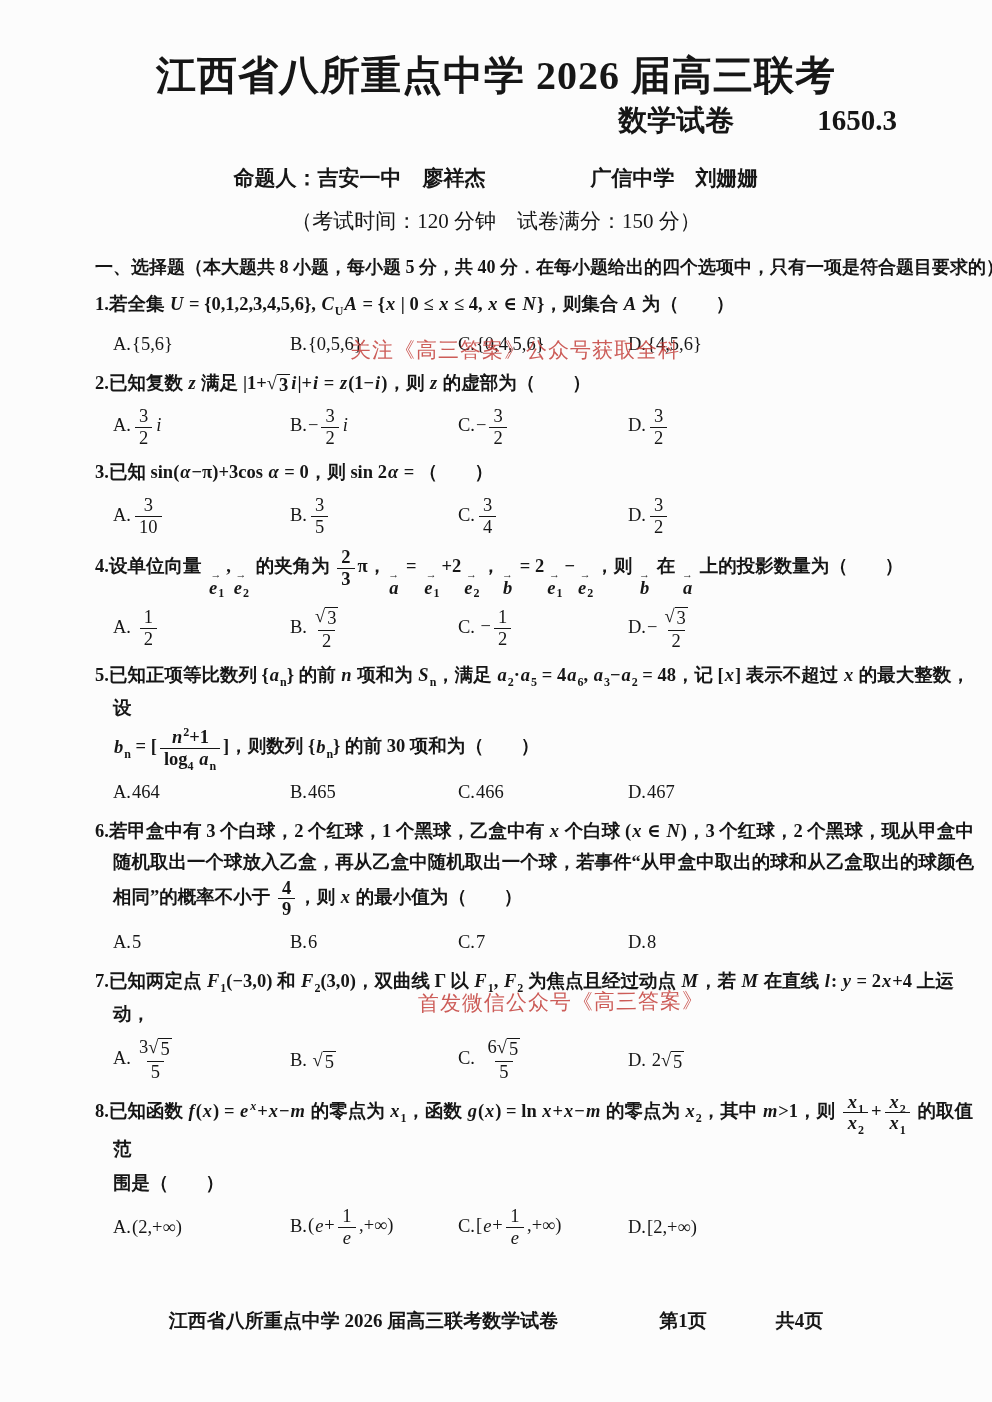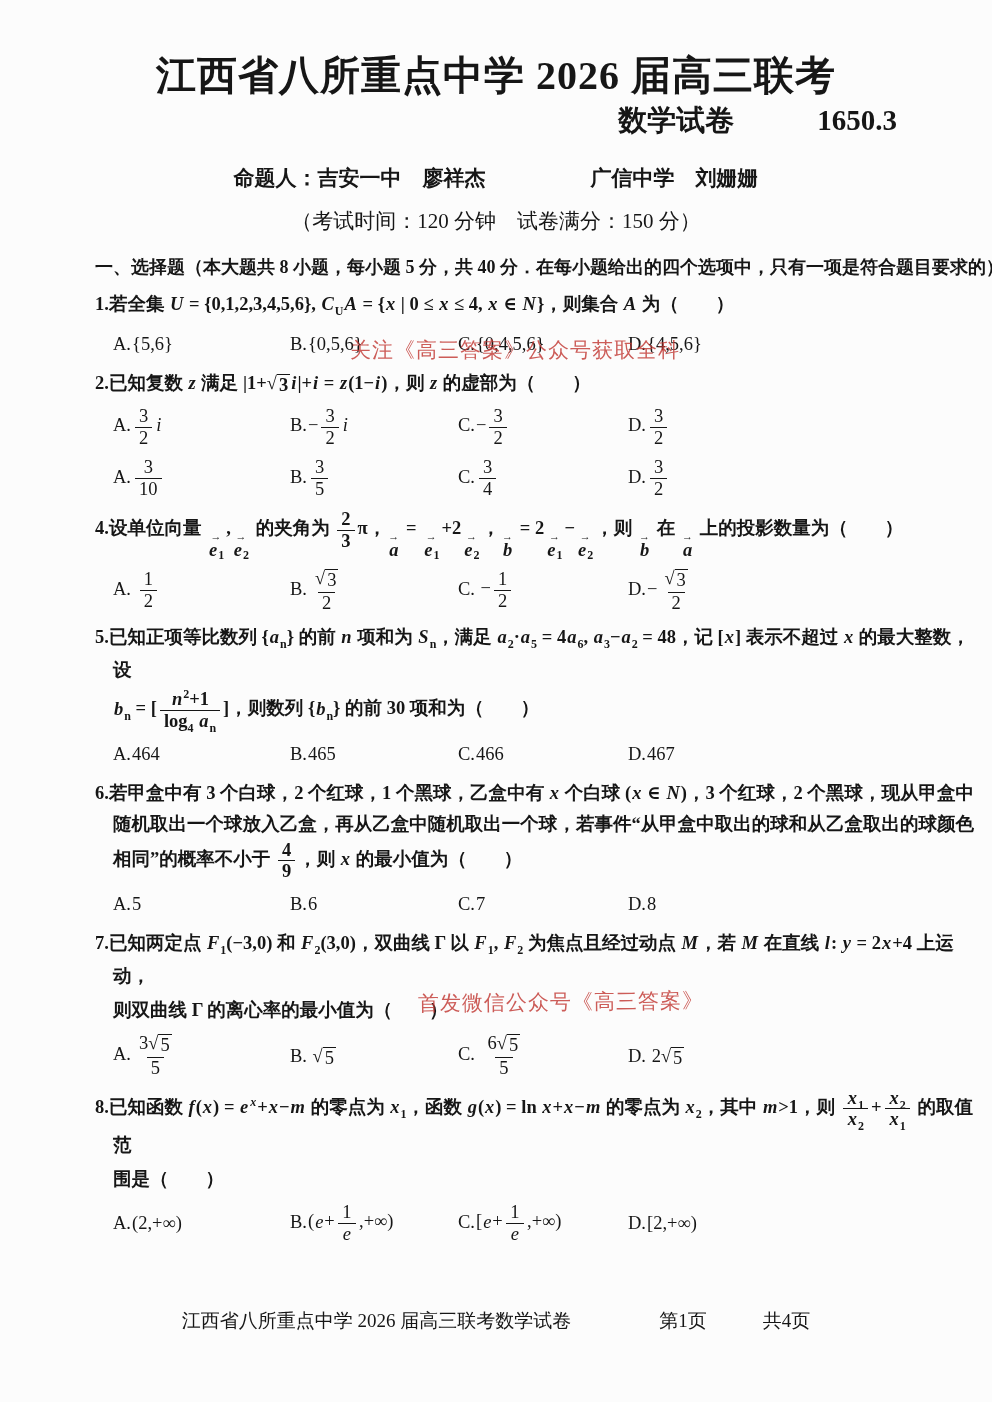--- a/index.html
+++ b/index.html
@@ -38,21 +38,21 @@
 
   .sqrt { display:inline-flex; align-items:flex-start; text-indent:0; }
   .rsign { line-height:1.08; }
   .rad { border-top:1.6px solid #161616; line-height:1.18; padding:0 2px; }
 
   .vec { display:inline-flex; flex-direction:column; align-items:center; line-height:1; vertical-align:-6px; margin:0 2px; text-indent:0; }
   .varr { font-size:11px; line-height:7px; height:8px; }
   .vbase { font-style:italic; line-height:1.05; }
   .vbase .msb { top:3px; }
 
-  .footer { position:absolute; top:1308px; left:0; width:100%; display:flex; justify-content:center; font-size:19px; font-weight:400; }
+  .footer { position:absolute; top:1308px; left:0; width:100%; display:flex; justify-content:center; font-size:19px; font-weight:700;gap:13px; }
   .footer .f-title { }
   .footer .f-page { margin-left:88px; }
   .footer .f-total { margin-left:56px; }
 
   .wm { position:absolute; color:#c23a35; opacity:0.82; font-size:21px; font-weight:500; letter-spacing:1px; white-space:nowrap; }
   .wm1 { top:336px; left:350px; }
   .wm2 { top:988px; left:418px; transform:rotate(-0.6deg); }
 </style>
 </head>
 <body>
@@ -99,20 +99,23 @@
                 <span class="num">3</span>
                 <span class="den">2</span>
               </span></span>
             <span class="opt"><span class="olabel">D.</span><span class="frac">
                 <span class="num">3</span>
                 <span class="den">2</span>
               </span></span>
           </div>
   </div>
         <div class="question">
+    <div class="stem">
+            <div class="stem-line">3.已知 sin(<span class="mi">α</span>−π)+3cos <span class="mi">α</span> = 0，则 sin 2<span class="mi">α</span> = （　　）</div>
+          </div>
     <div class="options">
             <span class="opt"><span class="olabel">A.</span><span class="frac">
                 <span class="num">3</span>
                 <span class="den">10</span>
               </span></span>
             <span class="opt"><span class="olabel">B.</span><span class="frac">
                 <span class="num">3</span>
                 <span class="den">5</span>
               </span></span>
             <span class="opt"><span class="olabel">C.</span><span class="frac">
@@ -212,21 +215,20 @@
     <div class="options">
             <span class="opt"><span class="olabel">A.</span>5</span>
             <span class="opt"><span class="olabel">B.</span>6</span>
             <span class="opt"><span class="olabel">C.</span>7</span>
             <span class="opt"><span class="olabel">D.</span>8</span>
           </div>
   </div>
         <div class="question">
     <div class="stem">
             <div class="stem-line">7.已知两定点 <span class="mi">F</span><span class="msb">1</span>(−3,0) 和 <span class="mi">F</span><span class="msb">2</span>(3,0)，双曲线 Γ 以 <span class="mi">F</span><span class="msb">1</span>, <span class="mi">F</span><span class="msb">2</span> 为焦点且经过动点 <span class="mi">M</span>，若 <span class="mi">M</span> 在直线 <span class="mi">l</span>: <span class="mi">y</span> = 2<span class="mi">x</span>+4 上运动，</div>
-            <div class="stem-line">则双曲线 Γ 的离心率的最小值为（　　）</div>
           </div>
     <div class="options">
             <span class="opt"><span class="olabel">A.</span><span class="frac">
                 <span class="num">3<span class="sqrt">
                     <span class="rsign">√</span>
                     <span class="rad">5</span>
                   </span></span>
                 <span class="den">5</span>
               </span></span>
             <span class="opt"><span class="olabel">B. </span><span class="sqrt">

